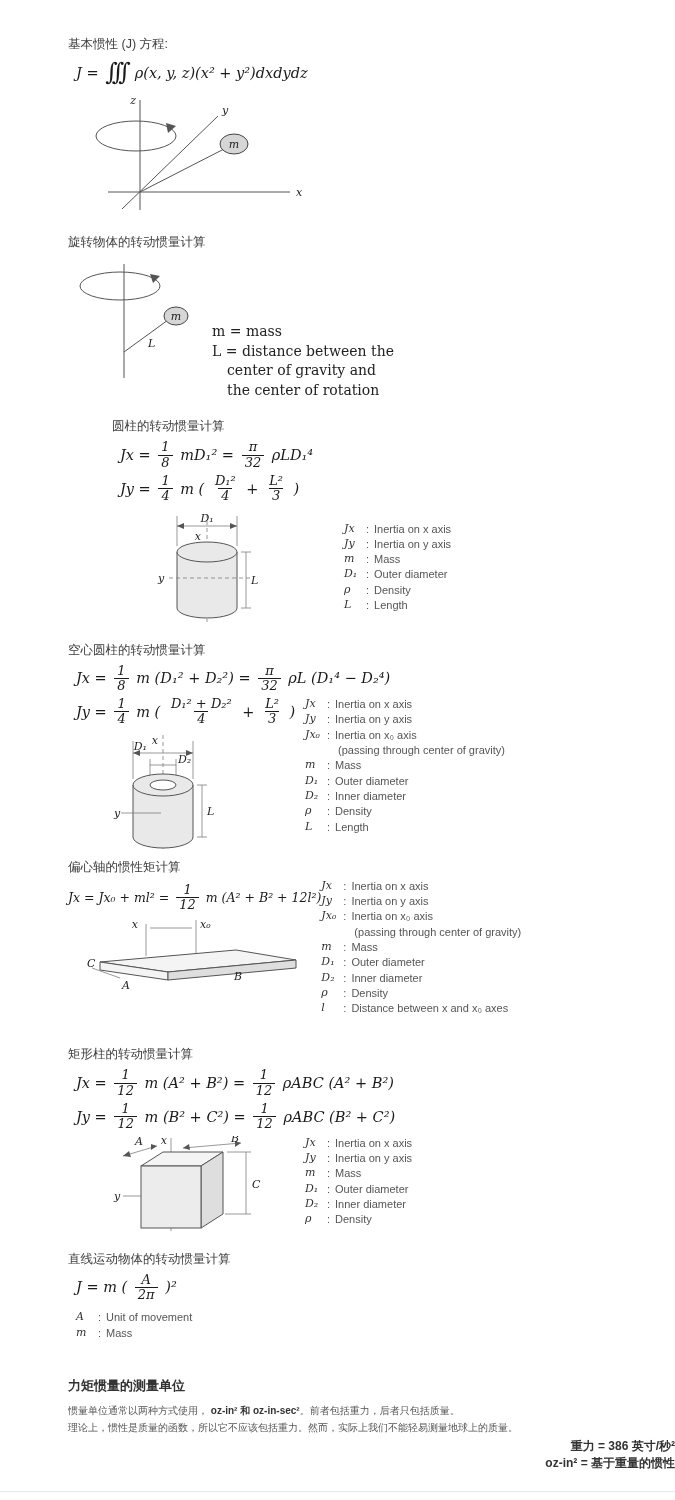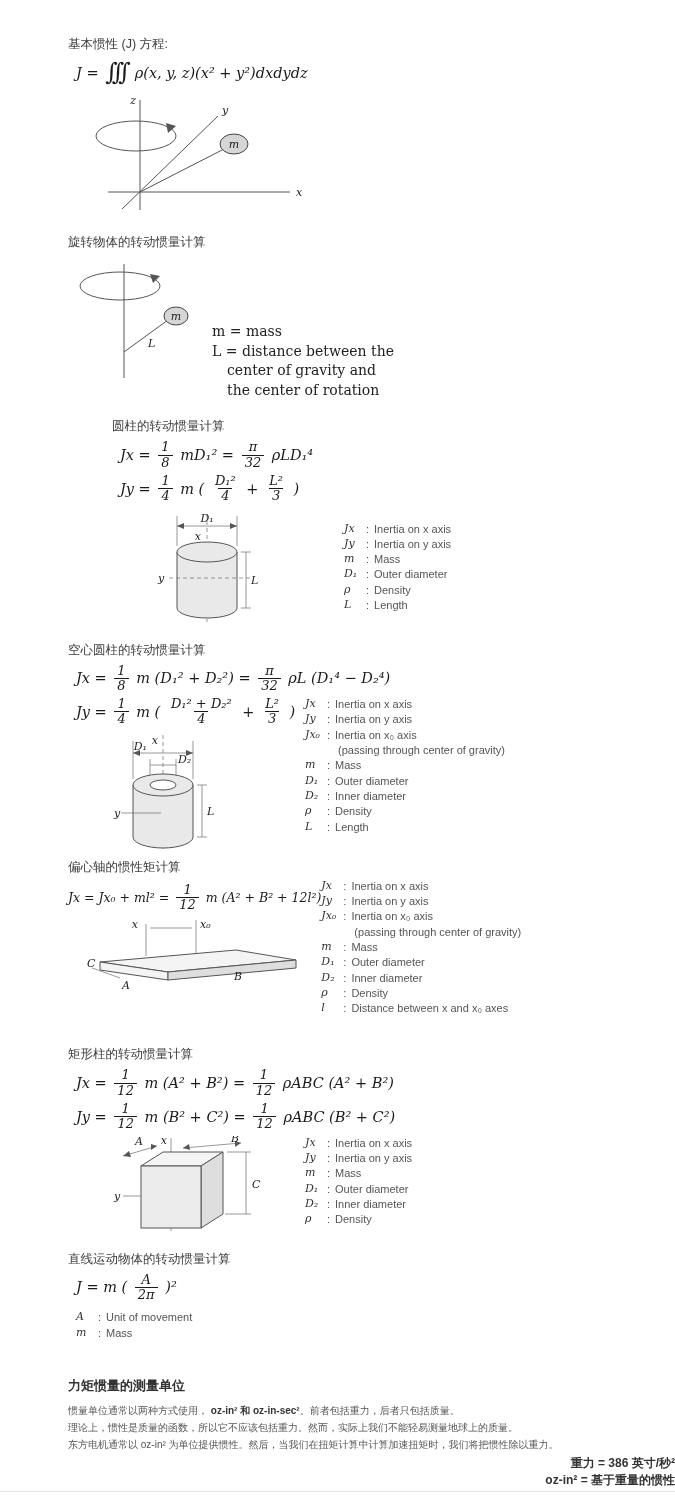--- a/index.html
+++ b/index.html
@@ -477,20 +477,19 @@
           <span class="sep">:</span>
           <span class="desc">Mass</span>
         </div>
       </div>
   </div>
 
   <div>
     <div class="sec-h bold units-h">力矩惯量的测量单位</div>
     <p class="para"><span>惯量单位通常以两种方式使用， </span><span class="bold">oz-in² 和 oz-in-sec²</span><span>。前者包括重力，后者只包括质量。</span></p>
     <p class="para">理论上，惯性是质量的函数，所以它不应该包括重力。然而，实际上我们不能轻易测量地球上的质量。</p>
-    <p class="para">东方电机通常以 oz-in² 为单位提供惯性。然后，当我们在扭矩计算中计算加速扭矩时，我们将把惯性除以重力。</p>
     <p class="bline bold" style="margin-top:2px;">重力 = 386 英寸/秒²</p>
     <p class="bline bold indent">oz-in² = 基于重量的惯性</p>
 
   </div>
 
   <div class="bottom-rule"></div>
 </div>
 
 </body></html>

